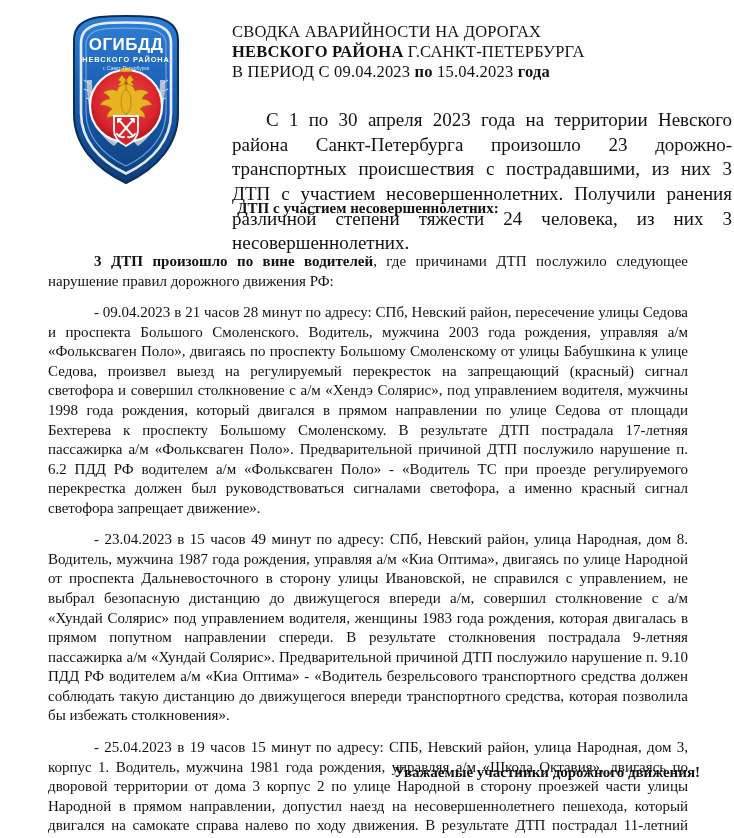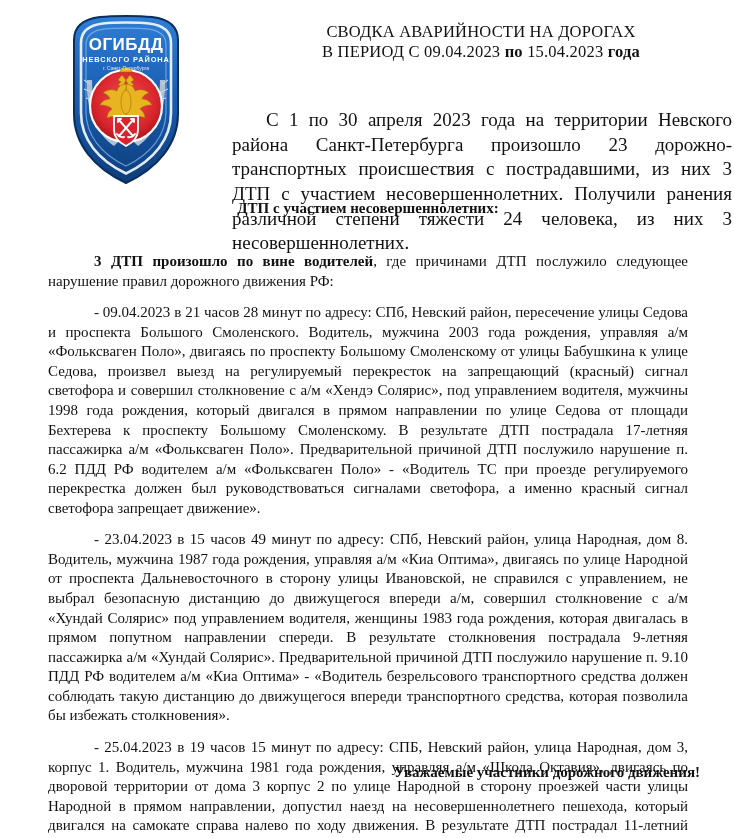--- a/index.html
+++ b/index.html
@@ -36,21 +36,20 @@
     top: 10px;
     width: 128px;
     height: 178px;
   }
 
   .title-block {
     position: absolute;
     left: 232px;
     top: 22px;
     width: 498px;
-    text-align: center;
     line-height: 1.22;
   }
   .title-line {
     font-size: 16.5px;
     letter-spacing: 0.2px;
     white-space: nowrap;
   }
   .t-reg { font-weight: normal; }
   .t-bold { font-weight: bold; }
 
@@ -182,20 +181,23 @@
         <text x="64" y="52" text-anchor="middle" font-family="Liberation Sans, sans-serif" font-size="7.4" font-weight="bold" fill="#ffffff" letter-spacing="0.9">НЕВСКОГО РАЙОНА</text>
         <text x="64" y="60" text-anchor="middle" font-family="Liberation Sans, sans-serif" font-size="5" fill="#dbe8f7">г. Санкт-Петербурга</text>
       </svg>
     </div>
 
     <div class="title-block">
       <div class="title-line">
         <span class="t-reg">СВОДКА АВАРИЙНОСТИ НА ДОРОГАХ</span>
       </div>
       <div class="title-line">
+        <span class="t-bold">НЕВСКОГО РАЙОНА</span><span class="t-reg">  Г.САНКТ-ПЕТЕРБУРГА</span>
+      </div>
+      <div class="title-line">
         <span class="t-reg">В ПЕРИОД С 09.04.2023</span><span class="t-bold"> по </span><span class="t-reg"> 15.04.2023 </span><span class="t-bold">года</span>
       </div>
     </div>
 
     <div class="intro">С 1 по 30 апреля 2023 года на территории Невского района  Санкт-Петербурга произошло 23 дорожно-транспортных происшествия с пострадавшими, из них 3 ДТП с участием несовершеннолетних. Получили ранения различной степени тяжести 24 человека, из них 3 несовершеннолетних.</div>
   </div>
 
   <div class="section-heading">ДТП с участием несовершеннолетних:</div>
 
   <div class="body-text">

